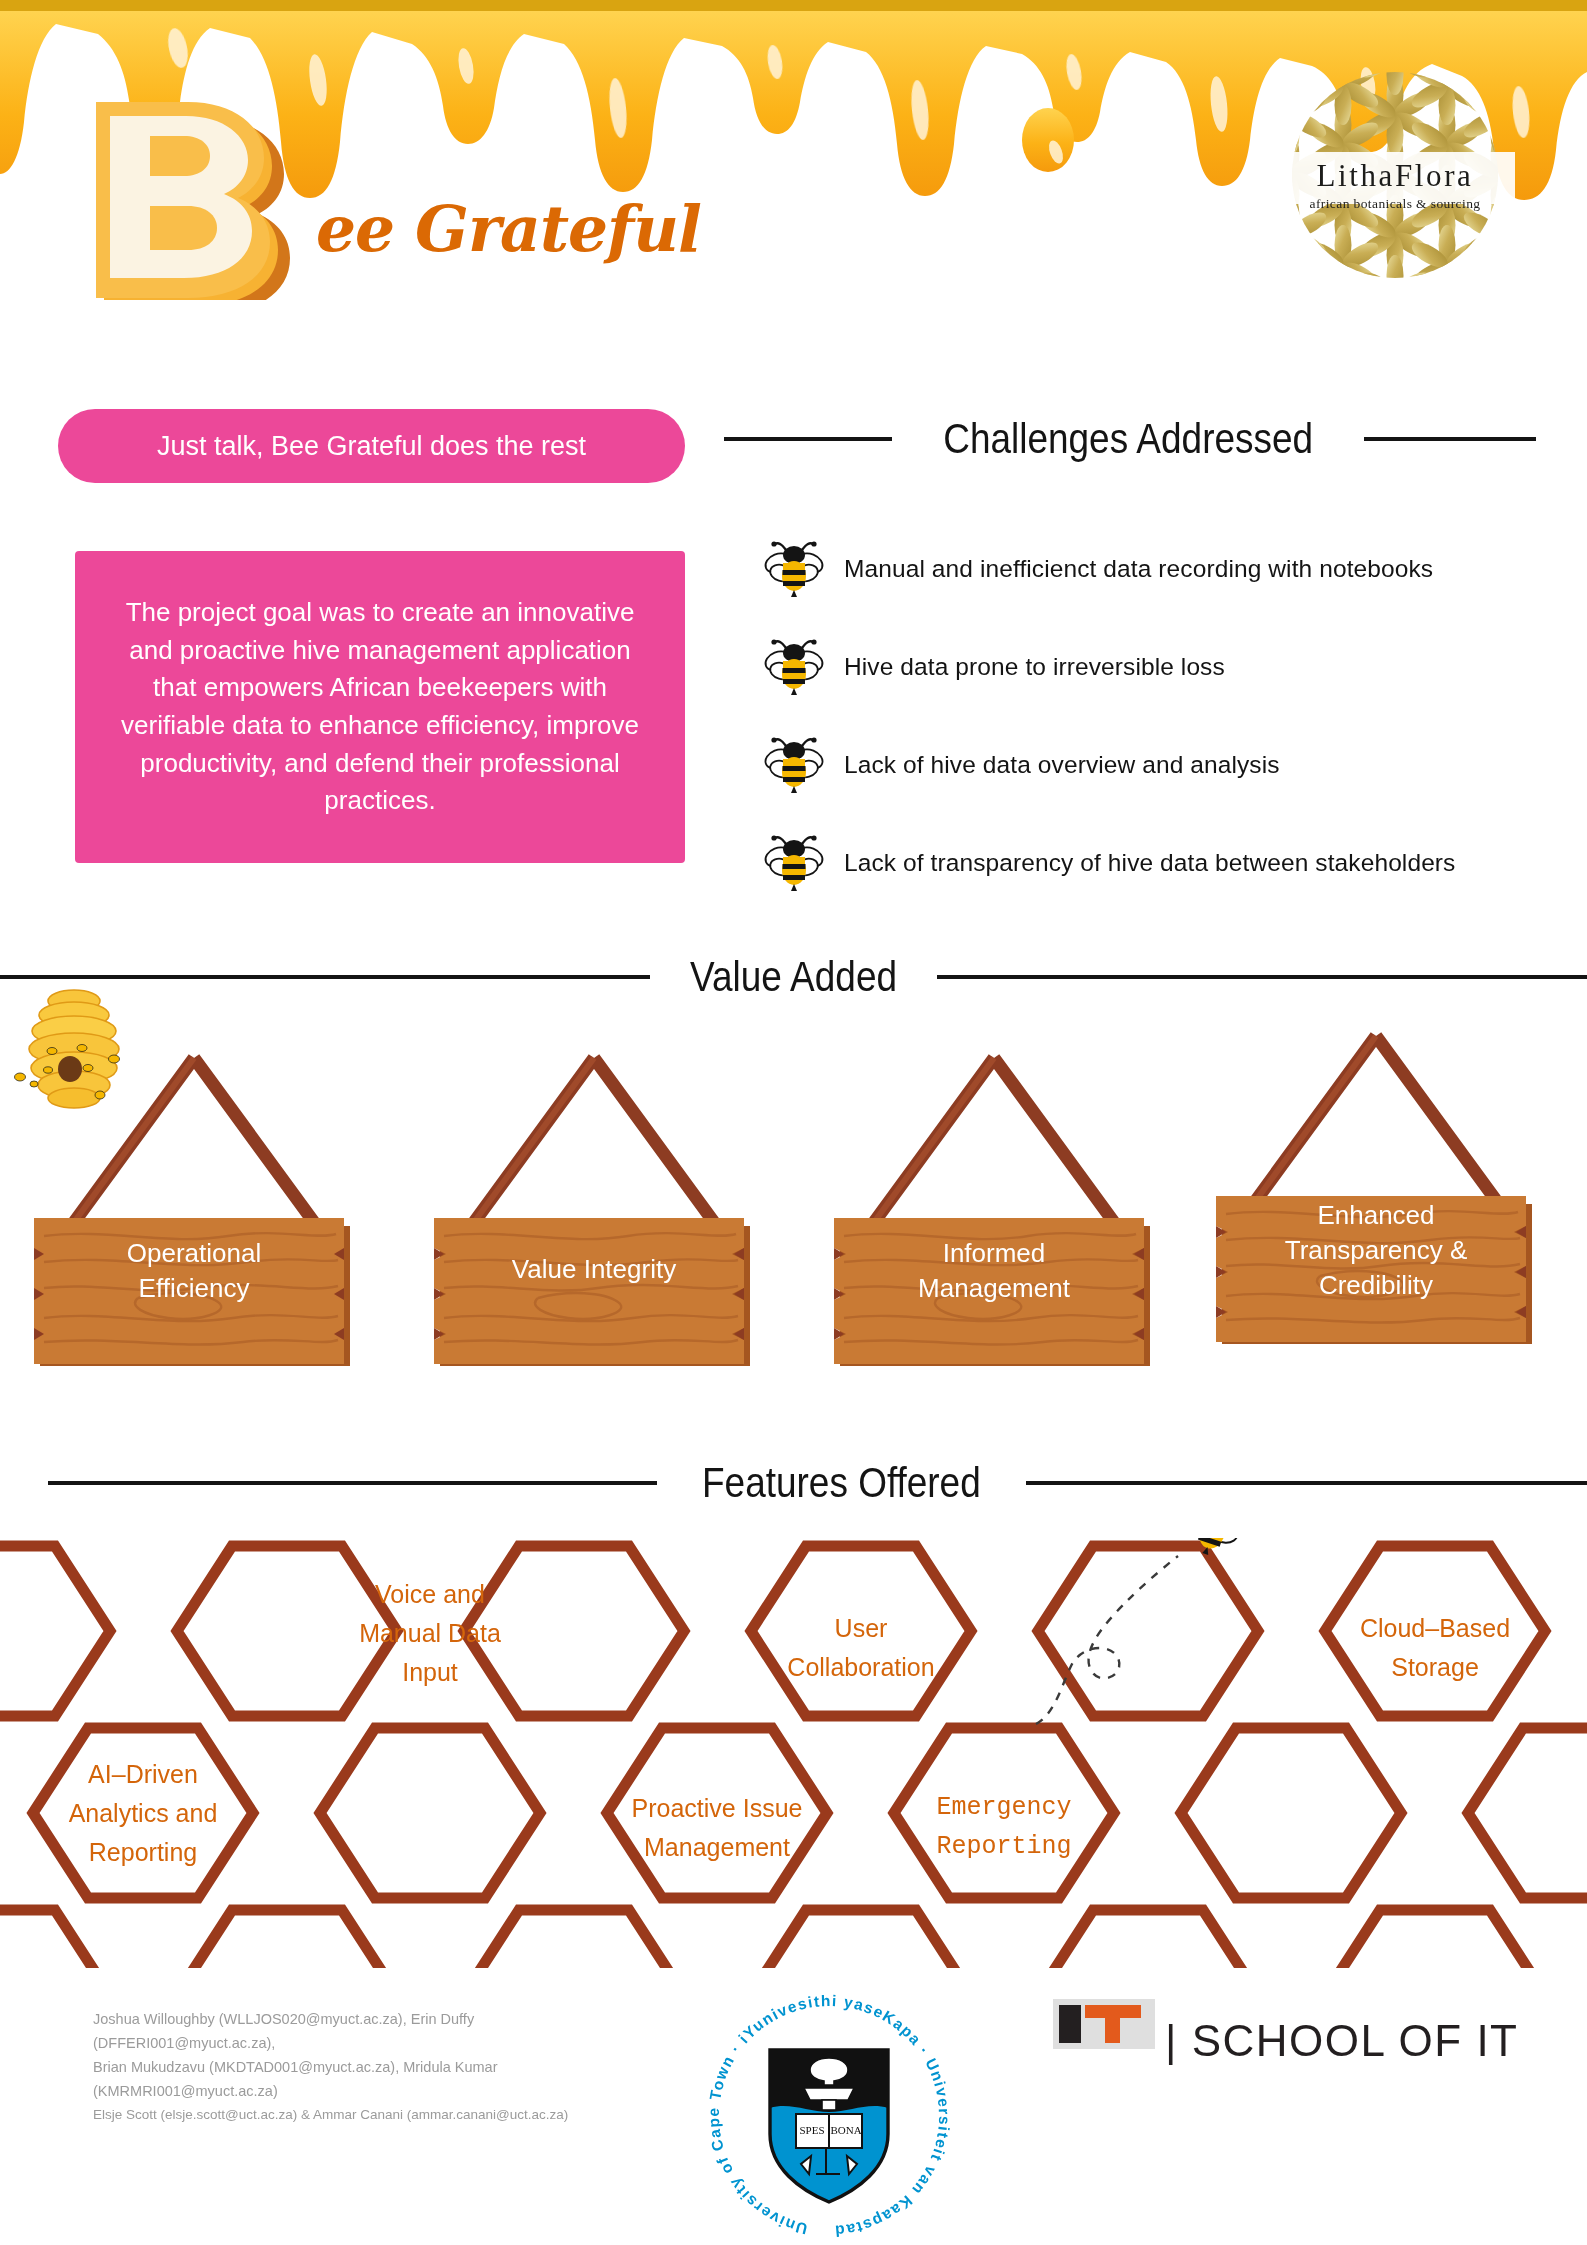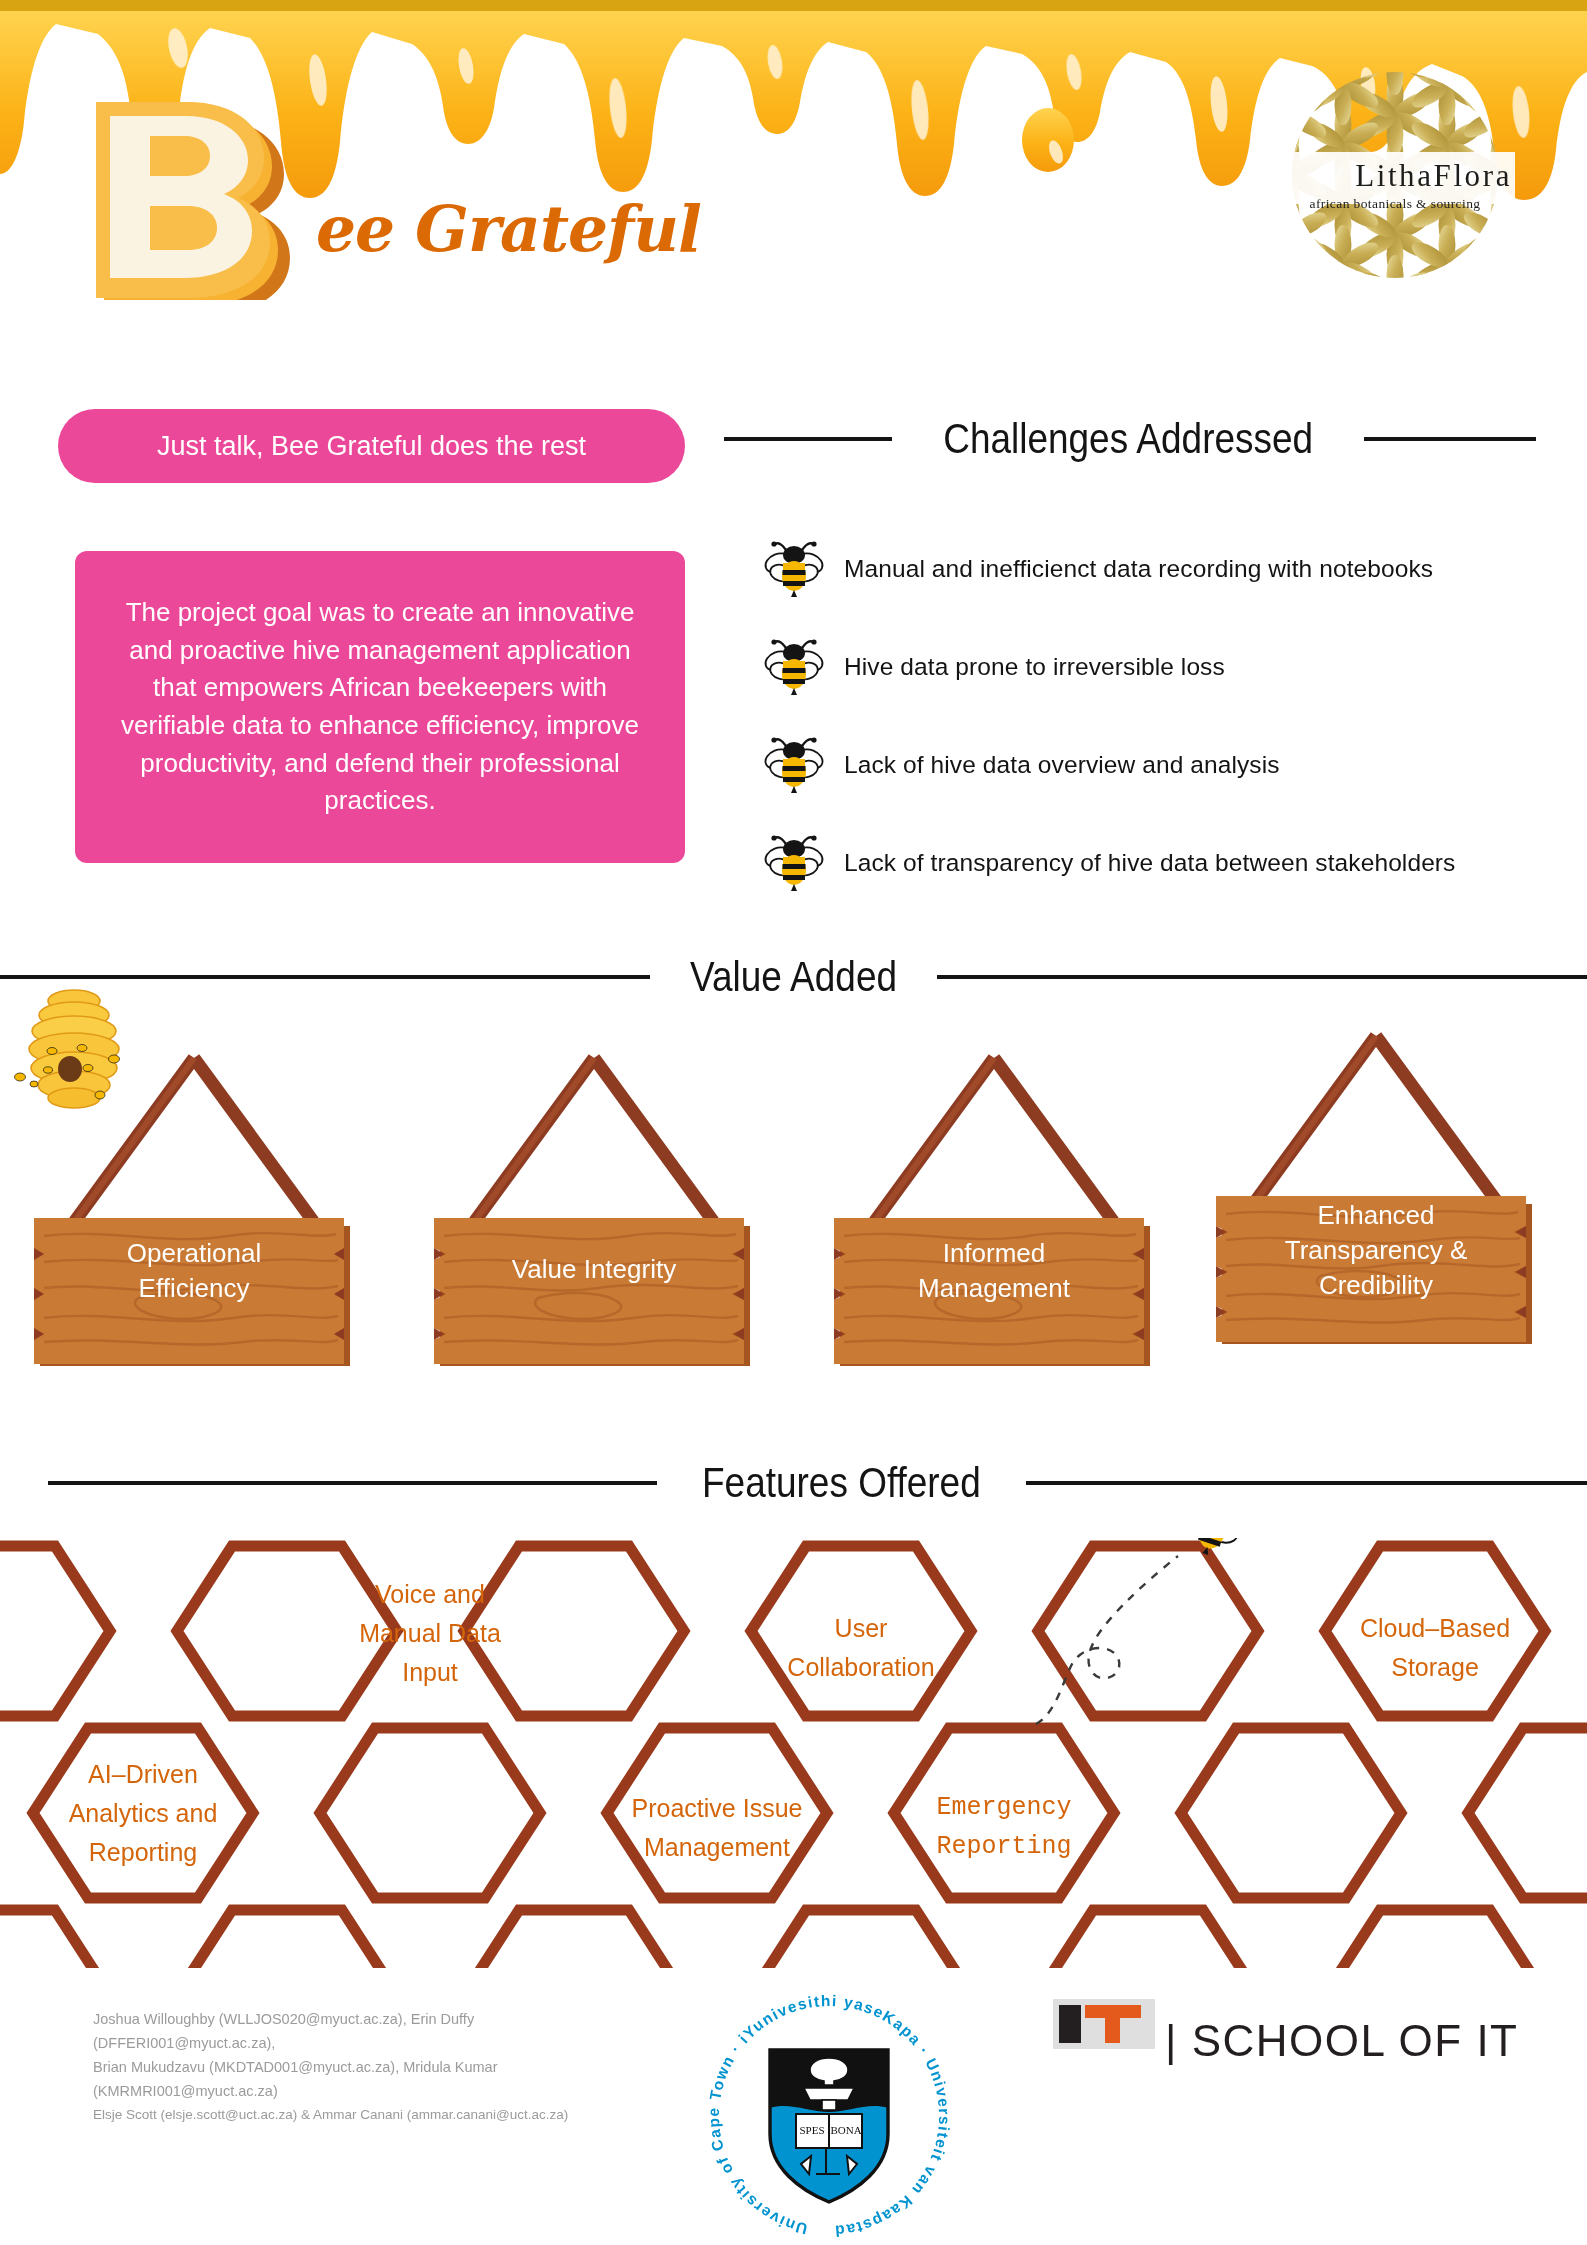--- a/index.html
+++ b/index.html
@@ -19,41 +19,41 @@
   #bee-letter { position:absolute; left:0; top:10px; width:260px; height:230px; }
   #title-text {
     position:absolute; left:258px; top:132px;
     font-family:"DejaVu Serif", serif;
     font-style:italic; font-weight:bold;
     font-size:63px; letter-spacing:-1px;
     color:#DB6904; white-space:nowrap;
   }
   #lithaflora-logo { position:absolute; right:67px; top:70px; width:250px; height:215px; }
   #lf-name {
-    position:absolute; left:0; right:8px; top:88px;
-    text-align:right; font-family:"Liberation Serif", serif;
+    position:absolute; left:0; right:0; top:88px;
+    text-align:center; font-family:"Liberation Serif", serif;
     font-size:31px; letter-spacing:2.6px; color:#1d1d1b;
   }
   #lf-tag {
     position:absolute; left:0; right:0; top:126px;
     text-align:center; font-family:"Liberation Serif", serif;
     font-size:13.5px; letter-spacing:0.4px; color:#1d1d1b;
   }
 
   
   .ybox { position:absolute; background:#ec4899; color:#ffffff; }
   #tagline-box {
     left:58px; top:409px; width:627px; height:74px;
     border-radius:37px;
     display:flex; align-items:center; justify-content:center;
     font-size:27px;
   }
   #goal-box {
     left:75px; top:551px; width:610px; height:312px;
-    border-radius:12px;
+    border-radius:4px;
     display:flex; align-items:center; justify-content:center;
     padding:26px 36px;
   }
   #goal-text { text-align:center; font-size:26px; line-height:1.45; }
 
   
   .sect-head { position:absolute; display:flex; align-items:center; gap:26px; }
   .sect-head .rule { height:4px; background:#141414; flex:1 1 auto; }
   .sect-head .rule.fixed { flex:0 0 auto; }
   .sect-title {

